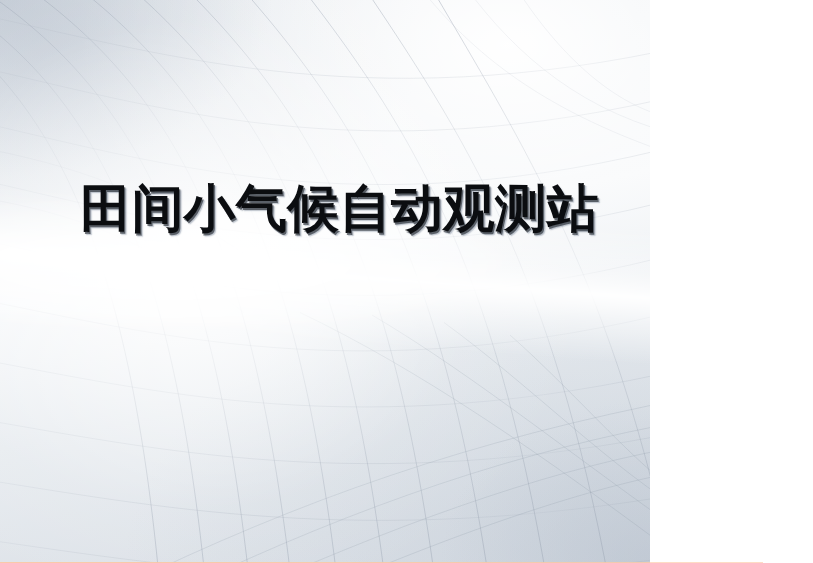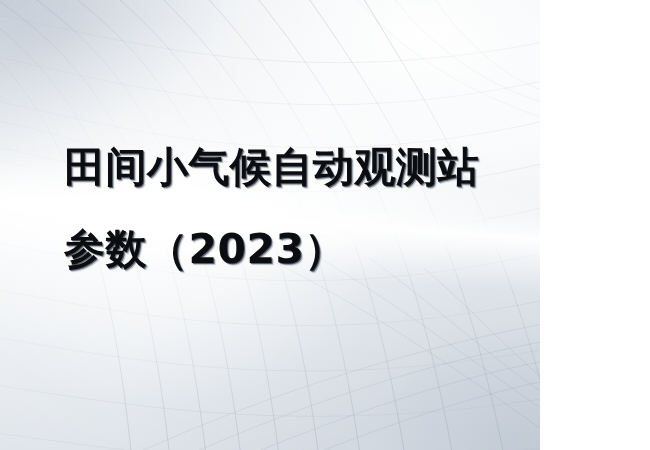--- a/index.html
+++ b/index.html
@@ -12,21 +12,20 @@
     font-family: "Liberation Sans", "DejaVu Sans", sans-serif;
   }
 
   #slide-card {
     position: relative;
     width: 520px;
     height: 450px;
     overflow: hidden;
     background: #f97316;
     isolation: isolate;
-    padding-left: 20px;
   }
 
   
   .bg-layer {
     position: absolute;
     inset: 0;
     width: 100%;
     height: 100%;
     pointer-events: none;
   }
@@ -170,16 +169,15 @@
 
       <rect x="0" y="0" width="650" height="450" fill="url(#midWash)"></rect>
     </svg>
   </div>
 
   <div class="bg-layer bg-sweep"></div>
   <div class="bg-layer bg-sweep2"></div>
 
   <div id="title-block">
     <p class="title-line">田间小气候自动观测站</p>
-    <p class="title-line">参数（2023）</p>
   </div>
 
 </div>
 
 </body></html>

